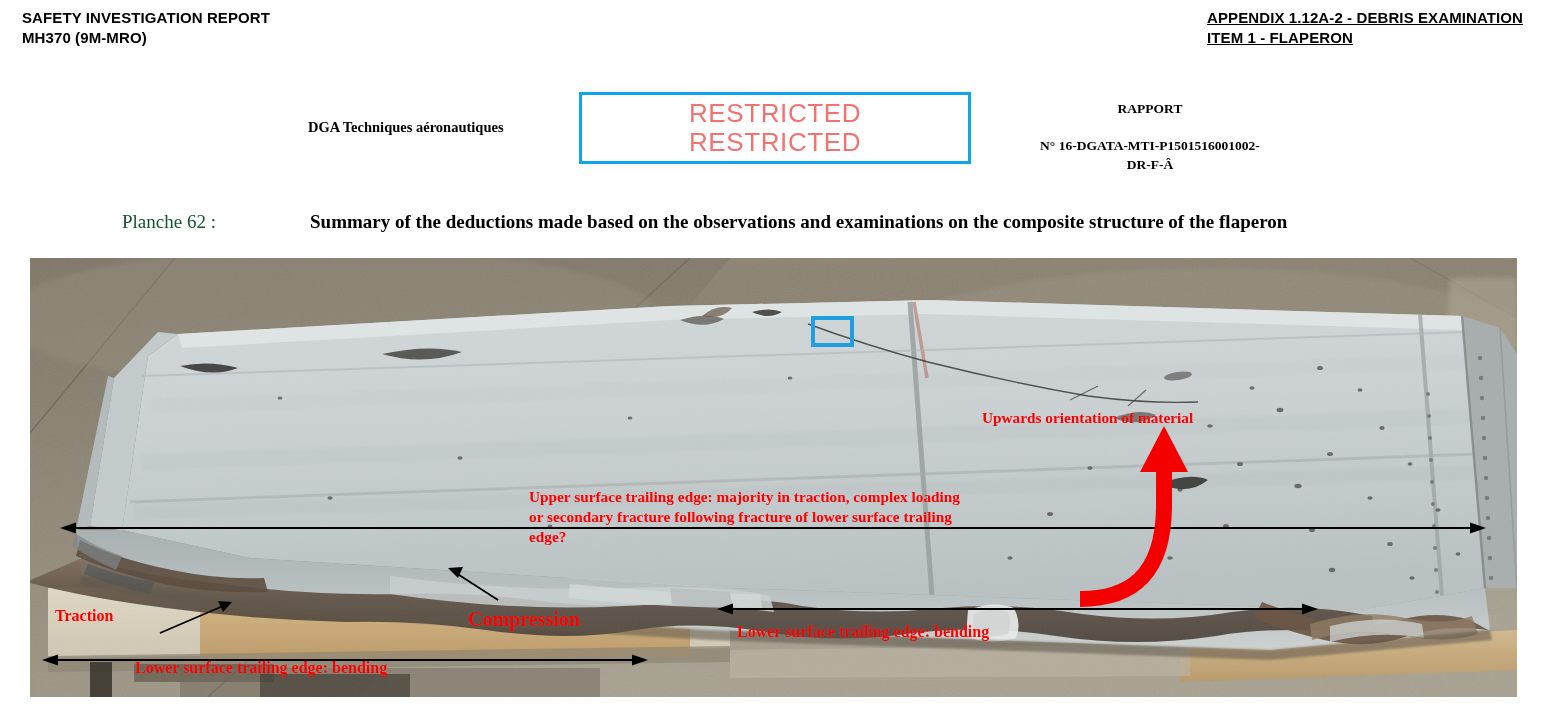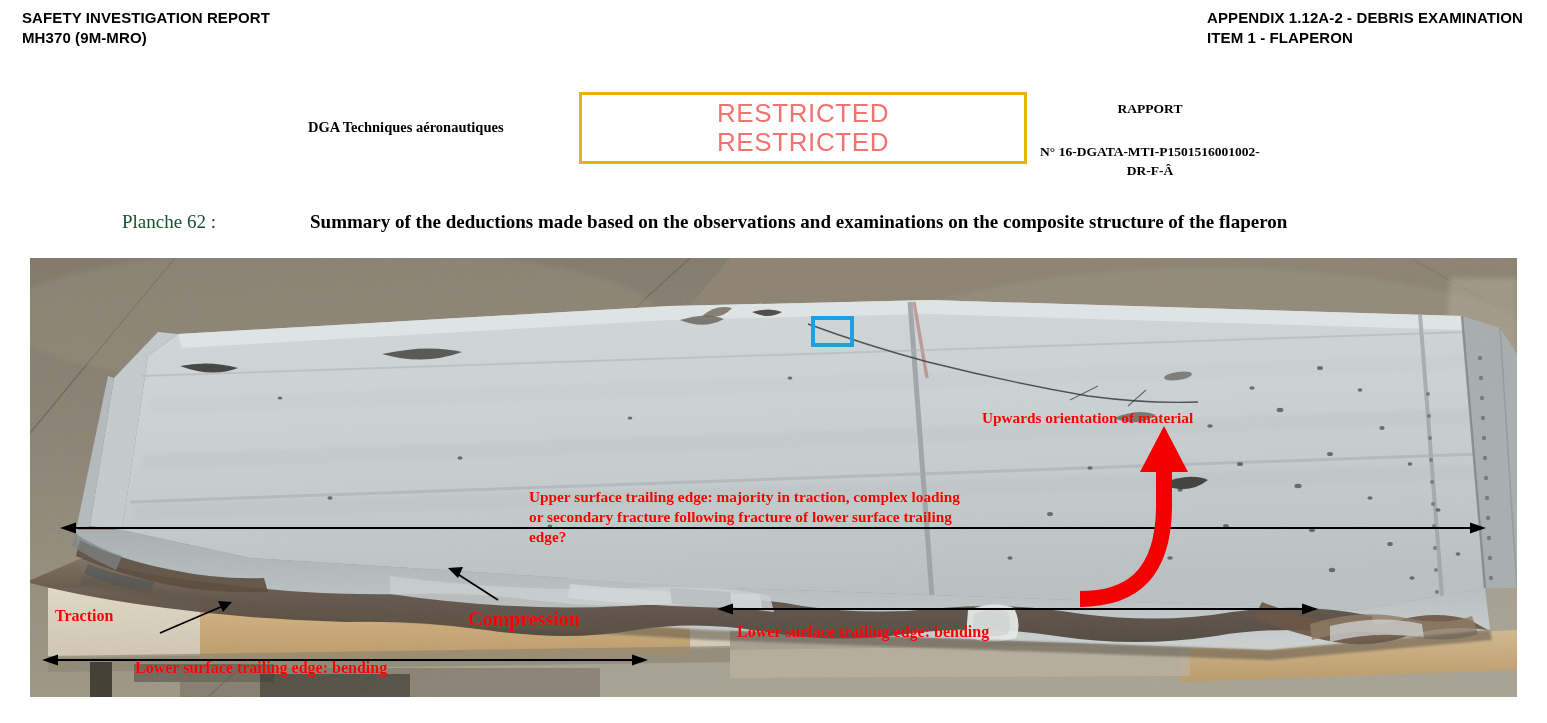--- a/index.html
+++ b/index.html
@@ -33,42 +33,43 @@
     position: absolute;
     right: 24px;
     top: 8px;
     text-align: left;
     font-family: "Liberation Sans", sans-serif;
     font-weight: bold;
     font-size: 15px;
     line-height: 1.32;
     color: #000;
     letter-spacing: 0.1px;
+    text-decoration: underline;
   }
   .hdr-line { display: block; white-space: nowrap; }
 
   
   #dga-label {
     position: absolute;
     left: 308px;
     top: 119px;
     font-family: "Liberation Serif", serif;
     font-weight: bold;
     font-size: 14.5px;
     color: #000;
     white-space: nowrap;
   }
 
   #restricted-stamp {
     position: absolute;
     left: 579px;
     top: 92px;
-    width: 448px;
+    width: 392px;
     height: 72px;
-    border: 3px solid #eab308;
+    border: 3px solid #0ea5e9;
     background: #ffffff;
     display: flex;
     flex-direction: column;
     align-items: center;
     justify-content: center;
     line-height: 1.12;
   }
   #restricted-stamp .stamp-line {
     font-family: "Liberation Sans", sans-serif;
     font-size: 26px;
@@ -82,21 +83,21 @@
     left: 1000px;
     top: 99px;
     width: 300px;
     text-align: center;
     font-family: "Liberation Serif", serif;
     font-weight: bold;
     font-size: 13.5px;
     color: #000;
     line-height: 1.45;
   }
-  #rapport-block .rapport-title { display: block; margin-bottom: 23px; }
+  #rapport-block .rapport-title { display: block; margin-bottom: 17px; }
   #rapport-block .rapport-num { display: block; white-space: nowrap; }
 
   
   #planche-label {
     position: absolute;
     left: 122px;
     top: 211px;
     font-family: "Liberation Serif", serif;
     font-size: 19px;
     color: #14532d;

